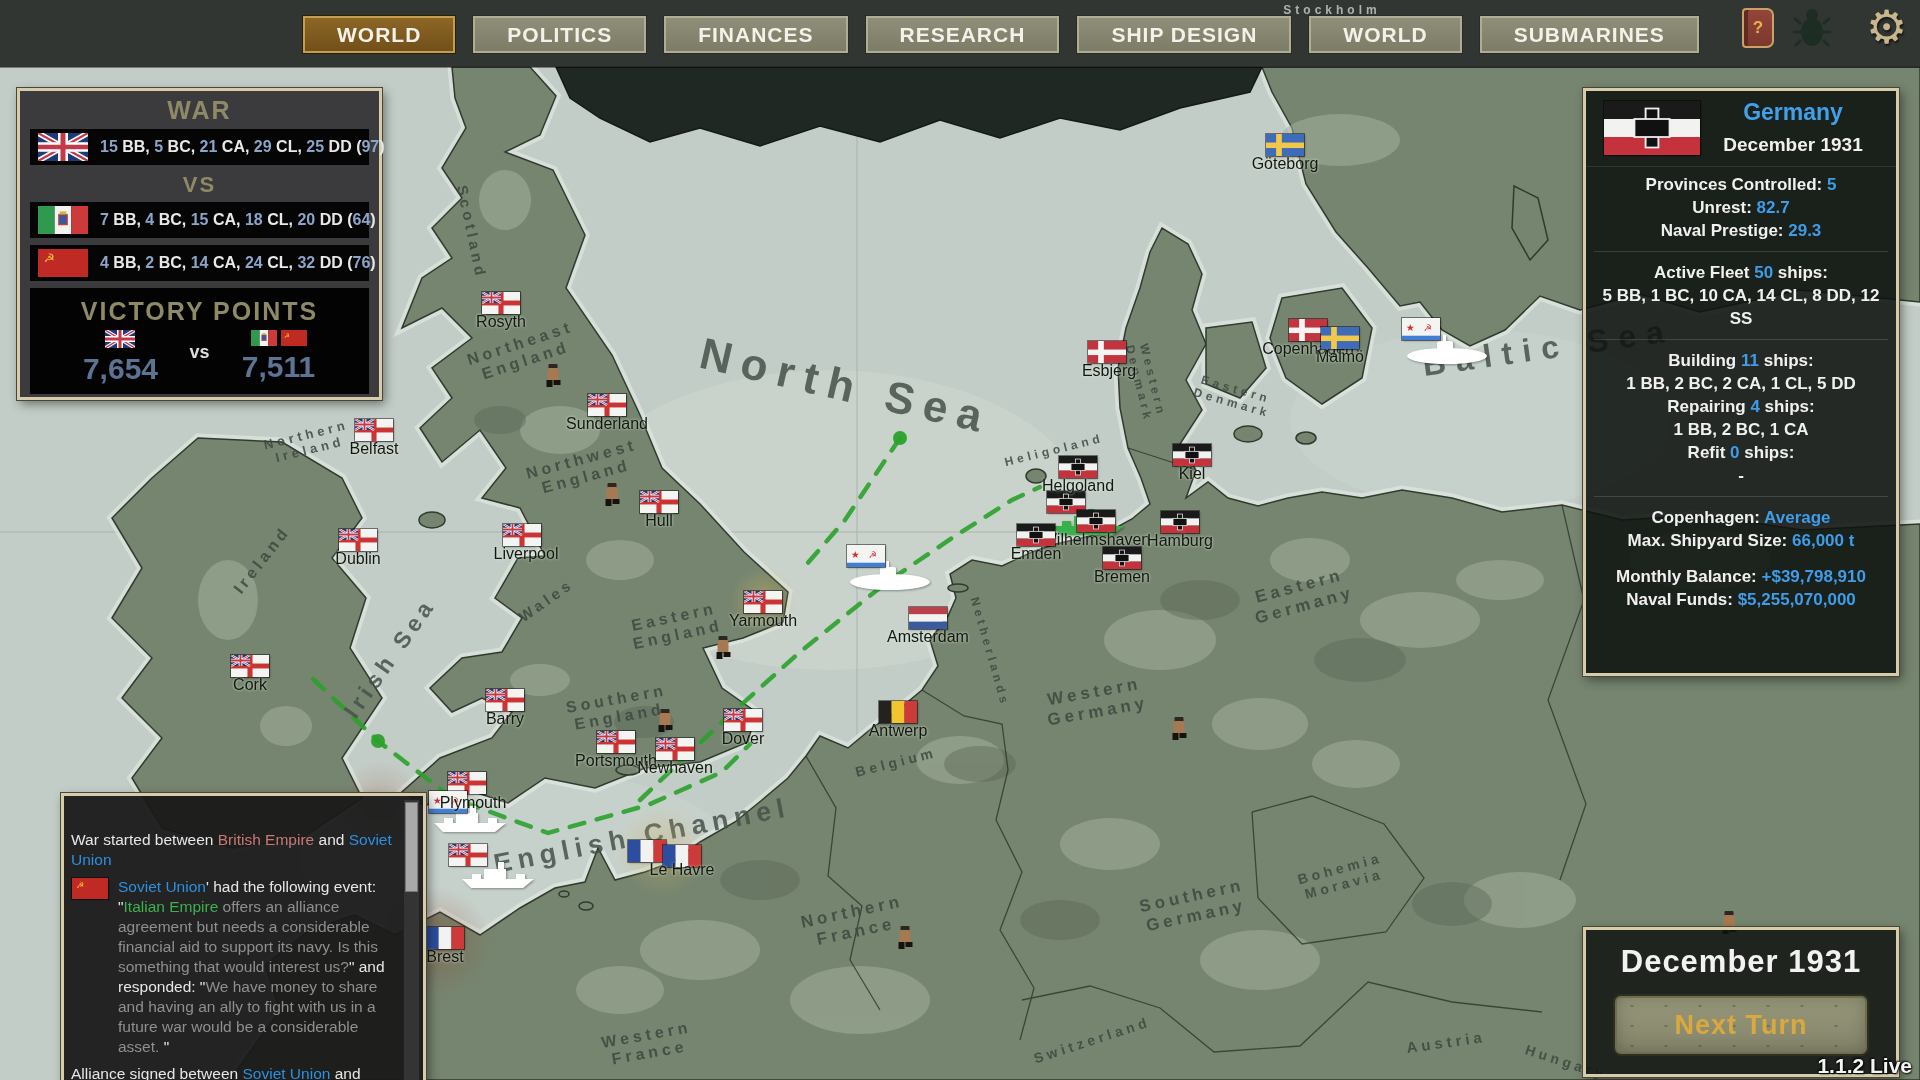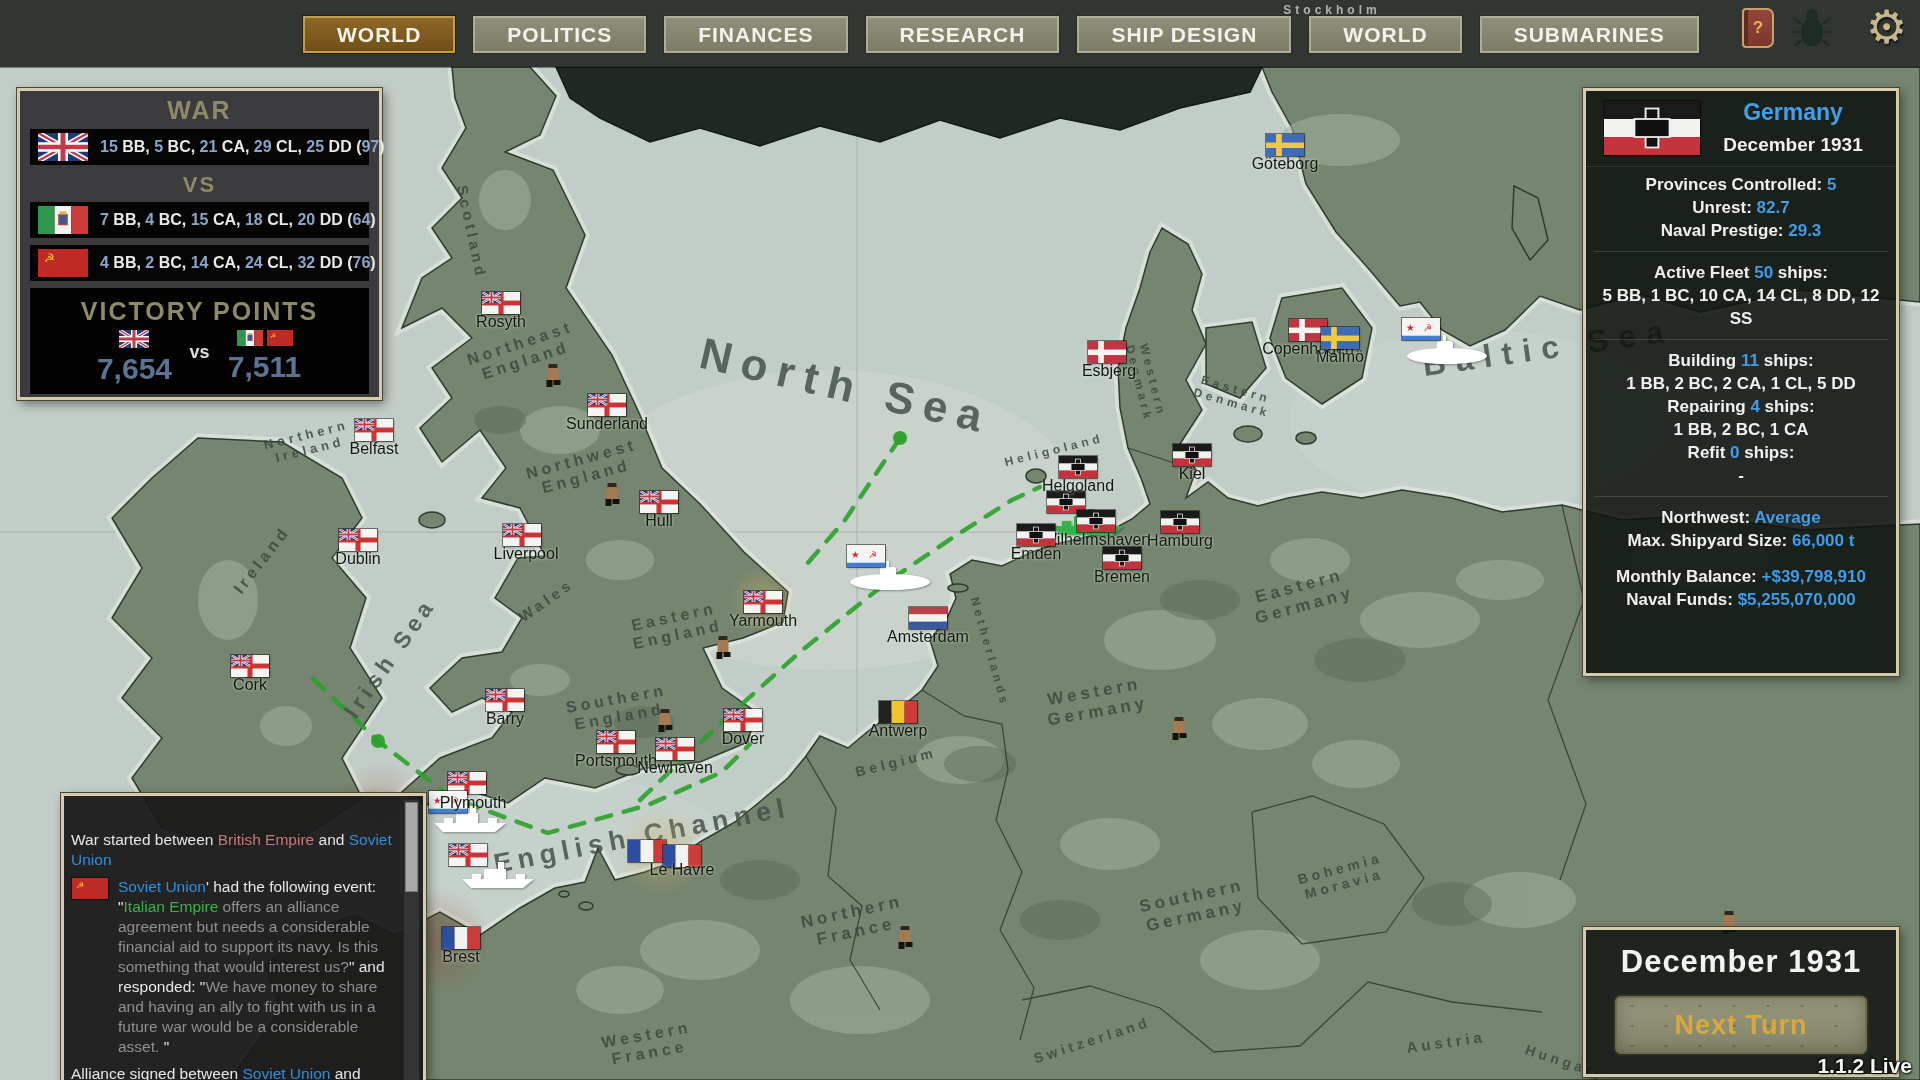--- a/index.html
+++ b/index.html
@@ -19,21 +19,21 @@
 
   
   .panel{position:absolute;border:3px solid #d6cbaa;box-shadow:0 0 0 1px #4a4636,3px 4px 10px rgba(0,0,0,.45);z-index:50;box-sizing:border-box;}
   #war-panel{left:17px;top:88px;width:365px;height:312px;background:#3b3b3e;}
   .wp-title{text-align:center;color:#8e8966;font-weight:bold;font-size:25px;letter-spacing:2px;margin:5px 0 4px;}
   .wp-vs{font-size:22px;margin:2px 0 4px;}
   .wrow{display:flex;align-items:center;background:#050505;margin:0 10px 7px;height:36px;padding:0 8px;}
   .wrow .fleet{color:#e8e8e8;font-size:16px;font-weight:bold;margin-left:12px;white-space:nowrap;}
   .num{color:#8ba5c9;}
   #vp-block{background:#030303;margin:0 10px 9px;padding:4px 0 8px;}
-  .vp-row{display:flex;justify-content:center;align-items:flex-start;margin-top:4px;}
+  .vp-row{display:flex;justify-content:center;align-items:flex-start;gap:14px;margin-top:4px;}
   .vp-col{display:flex;flex-direction:column;align-items:center;min-width:110px;}
   .vp-flags{display:flex;gap:4px;}
   .vp-num{color:#5c7494;font-size:30px;font-weight:bold;margin-top:4px;}
   .vp-vs{color:#ddd;font-weight:bold;font-size:18px;margin-top:12px;}
 
   #country-panel{left:1583px;top:88px;width:316px;height:588px;background:rgba(14,18,15,0.88);}
   .cp-head{display:flex;align-items:center;padding:8px 10px 10px;border-bottom:1px solid rgba(255,255,255,0.10);}
   .cp-flag{margin-left:8px;}
   .cp-titles{flex:1;text-align:center;}
   .cp-name{color:#42a0ea;font-size:23px;font-weight:bold;}
@@ -567,21 +567,21 @@
             <svg width="38" height="22" viewBox="0 0 60 36" preserveAspectRatio="none">
               <rect width="60" height="36" fill="#f4f4f2"></rect>
               <rect y="29" width="60" height="7" fill="#3f7fd6"></rect>
               <text x="6" y="22" font-size="16" fill="#cd2f2f">★</text>
               <text x="34" y="22" font-size="15" fill="#cd2f2f">☭</text>
             </svg>
           </div>
         </div>
         <div class="clabel" style="top:22px;margin-left:6px">Plymouth</div>
       </div>
-      <div class="city" style="left: 461px; top: 938px; position: absolute; border-radius: 10px;">
+      <div class="city" style="left: 445px; top: 938px; position: absolute; border-radius: 10px;">
         <div class="flagbox" style="width:38px;height:22px">
           <svg width="38" height="22" viewBox="0 0 60 36" preserveAspectRatio="none">
             <rect width="20" height="36" fill="#2c4da0"></rect>
             <rect x="20" width="20" height="36" fill="#f2f2f0"></rect>
             <rect x="40" width="20" height="36" fill="#cd3a3a"></rect>
           </svg>
         </div>
         <div class="clabel" style="top:21px;margin-left:0px">Brest</div>
       </div>
       <div class="city" style="left: 647px; top: 851px; position: absolute;">
@@ -882,21 +882,21 @@
         <div class="cl"><span class="c-w">Unrest: </span><span class="c-b">82.7</span></div>
         <div class="cl"><span class="c-w">Naval Prestige: </span><span class="c-b">29.3</span></div>
         <div class="cl sep"><span class="c-w">Active Fleet </span><span class="c-b">50</span><span class="c-w"> ships:</span></div>
         <div class="cl"><span class="c-w">5 BB, 1 BC, 10 CA, 14 CL, 8 DD, 12 SS</span></div>
         <div class="cl sep"><span class="c-w">Building </span><span class="c-b">11</span><span class="c-w"> ships:</span></div>
         <div class="cl"><span class="c-w">1 BB, 2 BC, 2 CA, 1 CL, 5 DD</span></div>
         <div class="cl"><span class="c-w">Repairing </span><span class="c-b">4</span><span class="c-w"> ships:</span></div>
         <div class="cl"><span class="c-w">1 BB, 2 BC, 1 CA</span></div>
         <div class="cl"><span class="c-w">Refit </span><span class="c-b">0</span><span class="c-w"> ships:</span></div>
         <div class="cl"><span class="c-w">-</span></div>
-        <div class="cl sep"><span class="c-w">Northwest: </span><span class="c-b">Average</span></div>
+        <div class="cl sep"><span class="c-w">Copenhagen: </span><span class="c-b">Average</span></div>
         <div class="cl"><span class="c-w">Max. Shipyard Size: </span><span class="c-b">66,000 t</span></div>
         <div class="cl gap"><span class="c-w">Monthly Balance: </span><span class="c-b">+$39,798,910</span></div>
         <div class="cl"><span class="c-w">Naval Funds: </span><span class="c-b">$5,255,070,000</span></div>
       </div>
   </div>
 
   <div id="event-panel" class="panel">
     <div id="event-list">
         <div class="ev"><span class="ev-text"><span class="t-white">War started between </span><span class="t-red">British Empire</span><span class="t-white"> and </span><span class="t-blue">Soviet Union</span></span></div>
         <div class="ev flagged"><span class="evflag">

